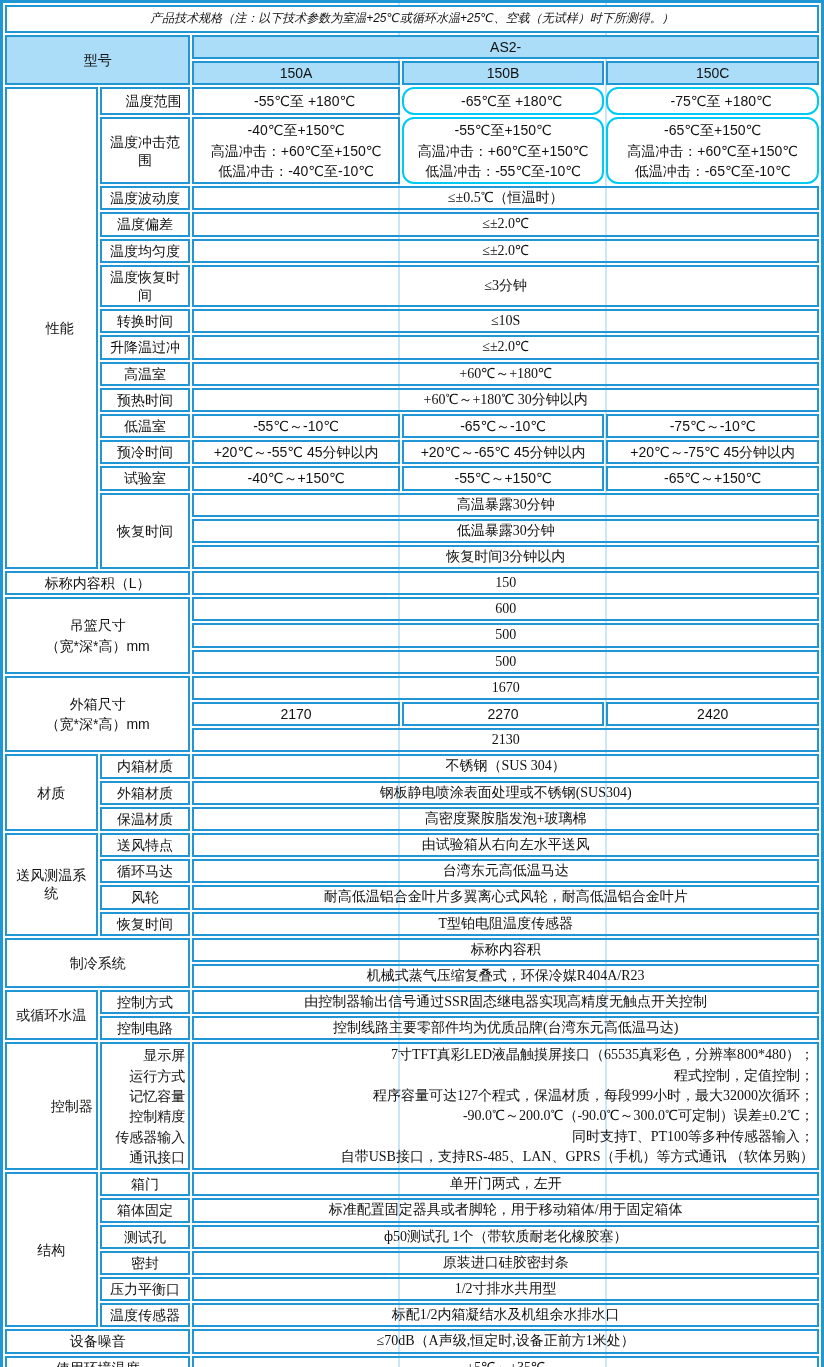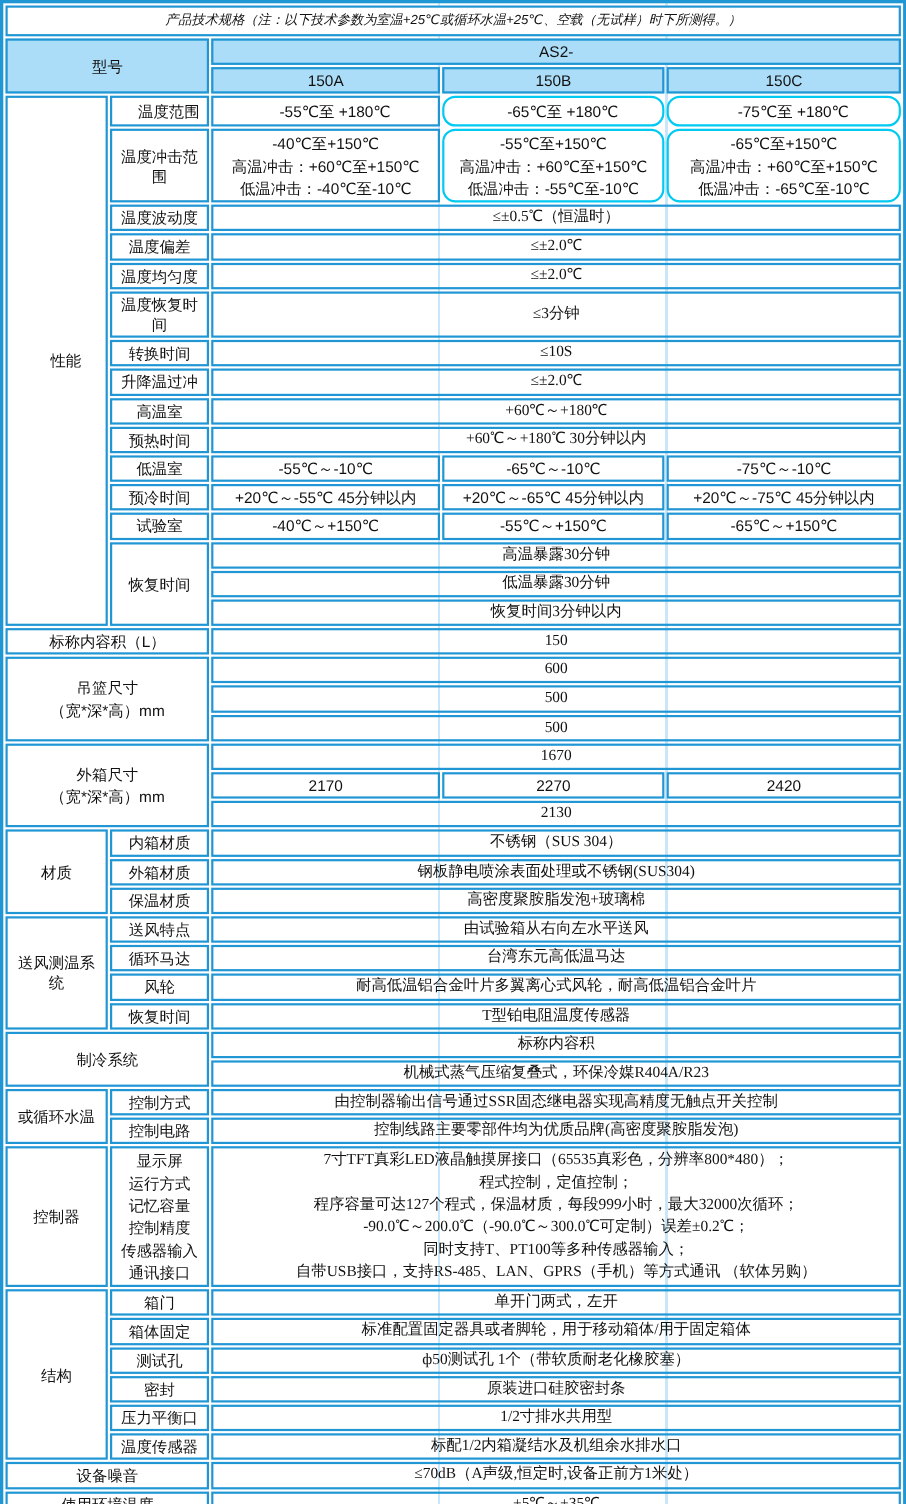--- a/index.html
+++ b/index.html
@@ -32,21 +32,21 @@
     word-break:break-all;
   }
   td.hd{background:#abddf8;}          
   td.sp{background:transparent;font-family:Liberation Serif, serif;}      
   td.hl{border-color:#00c9f2;border-radius:12px;}
   tr.r-title td{height:22px;font-size:12px;font-style:italic;}
   tr.r-as2 td{height:11px;}
   tr.r-models td{height:17px;margin-top:48px;}
   tr.r-temp td{height:22px;padding-left:20px;}
   tr.r-shock td{height:52px;}
-  tr.r-ctrl td{height:118px;}
+  tr.r-ctrl td{height:118px;text-align:right;}
   .ml div{line-height:1.45;}
 </style>
 </head>
 <body>
 
 <div class="page">
 <table class="spec">
   <colgroup>
     <col style="width:92px">
         <col style="width:90px">
@@ -231,21 +231,21 @@
     <td class="sp" colspan="3">机械式蒸气压缩复叠式，环保冷媒R404A/R23</td>
   </tr>
 
   <tr>
     <td rowspan="2">或循环水温</td>
     <td>控制方式</td>
     <td class="sp" colspan="3">由控制器输出信号通过SSR固态继电器实现高精度无触点开关控制</td>
   </tr>
   <tr>
     <td>控制电路</td>
-    <td class="sp" colspan="3">控制线路主要零部件均为优质品牌(高密度聚胺脂发泡)</td>
+    <td class="sp" colspan="3">控制线路主要零部件均为优质品牌(台湾东元高低温马达)</td>
   </tr>
 
   <tr class="r-ctrl">
     <td>控制器</td>
     <td class="ml">
       <div>显示屏</div>
       <div>运行方式</div>
       <div>记忆容量</div>
       <div>控制精度</div>
       <div>传感器输入</div>

